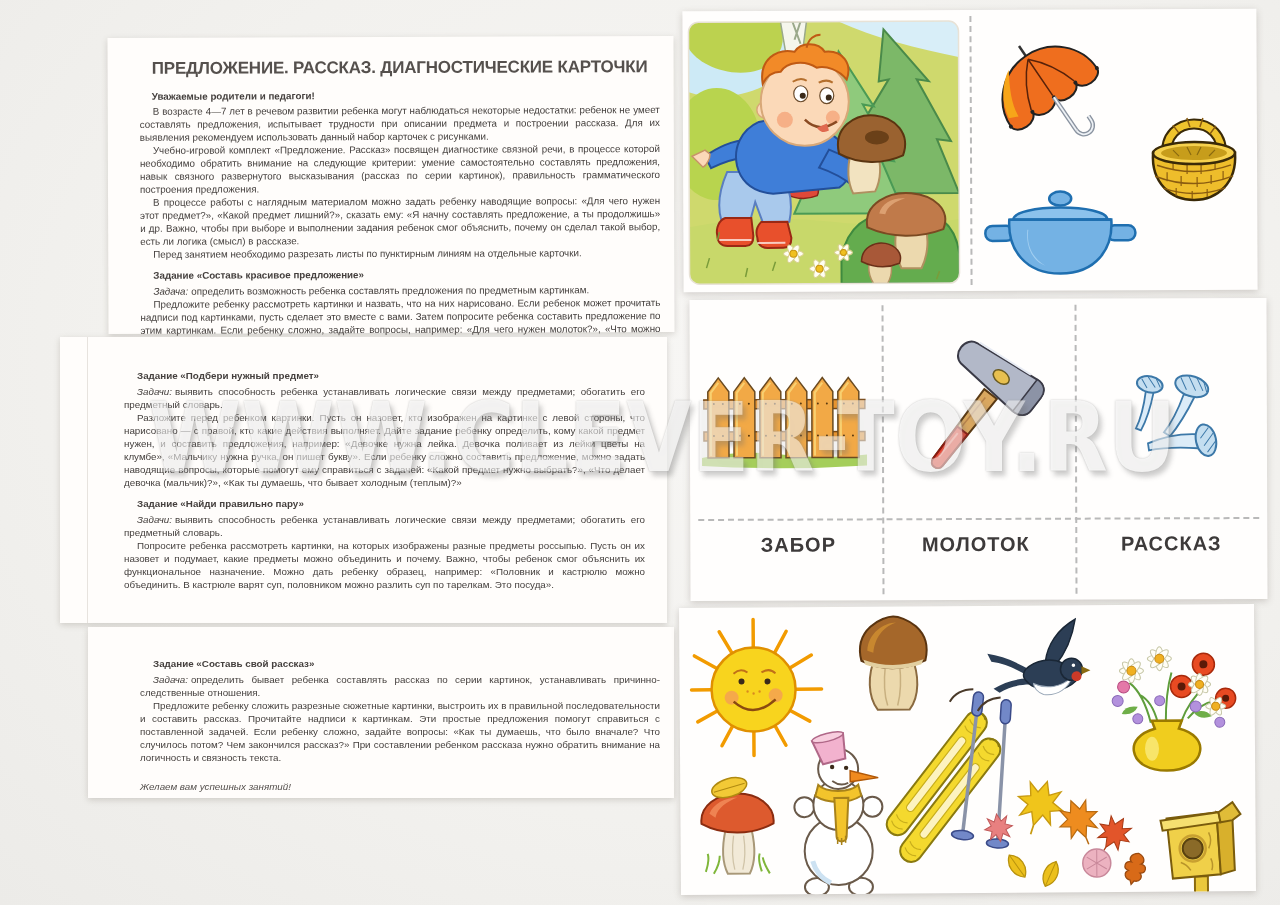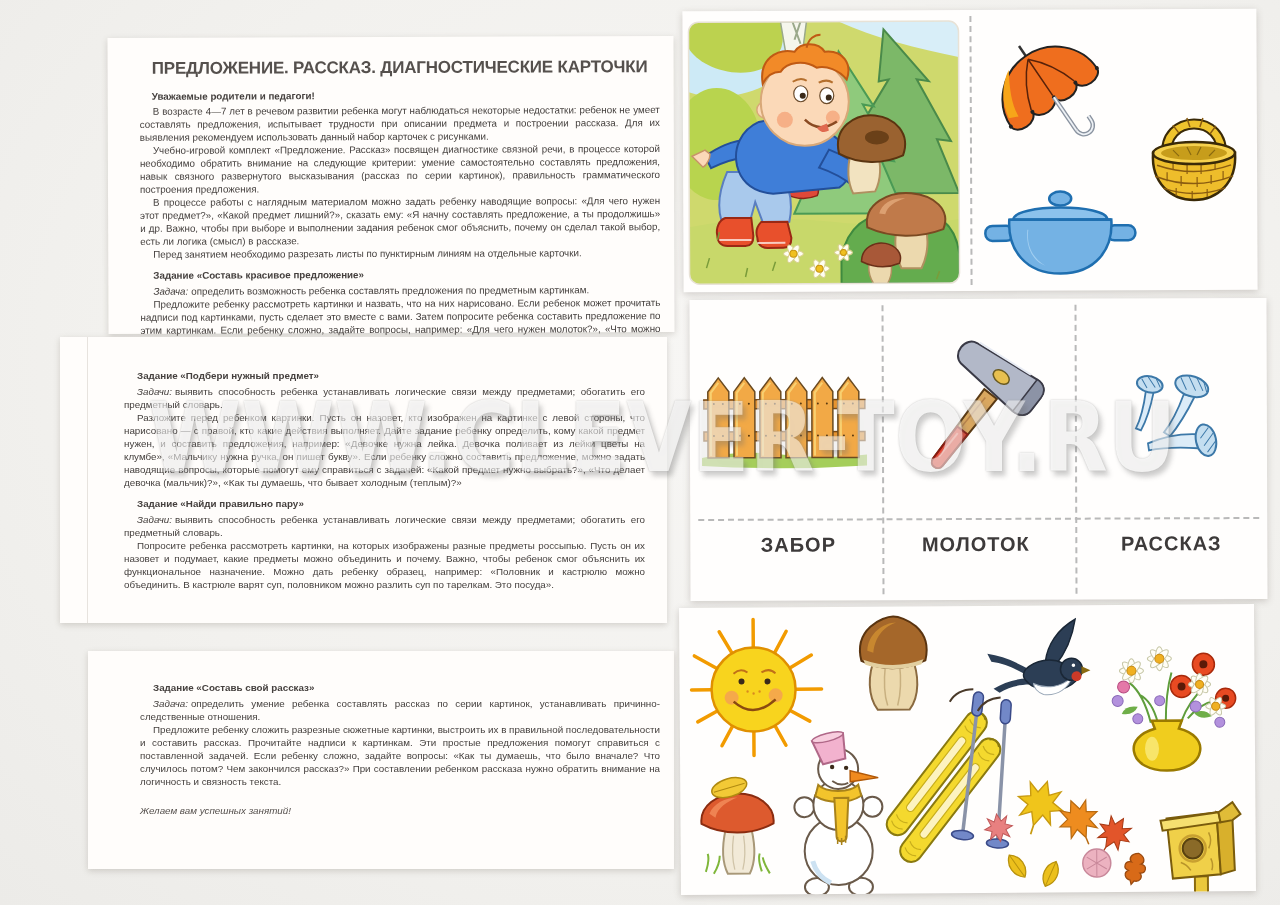--- a/index.html
+++ b/index.html
@@ -54,24 +54,24 @@
     <div class="inner" style="padding:32px 22px 0 64px;">
       <div class="head" style="margin-top:0;">Задание «Подбери нужный предмет»</div>
       <p class="p goal"><i>Задачи:</i><span>выявить способность ребенка устанавливать логические связи между предметами; обогатить его предметный словарь.</span></p>
       <p class="p">Разложите перед ребенком картинки. Пусть он назовет, кто изображен на картинке с левой стороны, что нарисовано — с правой, кто какие действия выполняет. Дайте задание ребенку определить, кому какой предмет нужен, и составить предложения, например: «Девочке нужна лейка. Девочка поливает из лейки цветы на клумбе», «Мальчику нужна ручка, он пишет букву». Если ребенку сложно составить предложение, можно задать наводящие вопросы, которые помогут ему справиться с задачей: «Какой предмет нужно выбрать?», «Что делает девочка (мальчик)?», «Как ты думаешь, что бывает холодным (теплым)?»</p>
       <div class="head">Задание «Найди правильно пару»</div>
       <p class="p goal"><i>Задачи:</i><span>выявить способность ребенка устанавливать логические связи между предметами; обогатить его предметный словарь.</span></p>
       <p class="p">Попросите ребенка рассмотреть картинки, на которых изображены разные предметы россыпью. Пусть он их назовет и подумает, какие предметы можно объединить и почему. Важно, чтобы ребенок смог объяснить их функциональное назначение. Можно дать ребенку образец, например: «Половник и кастрюлю можно объединить. В кастрюле варят суп, половником можно разлить суп по тарелкам. Это посуда».</p>
     </div>
   </div>
 
-  <div class="sheet" id="sheet3" style="left:88px;top:627px;width:586px;height:218px;margin-top:24px;">
+  <div class="sheet" id="sheet3" style="left:88px;top:627px;width:586px;height:171px;">
     <div class="inner" style="padding:30px 14px 0 52px;">
       <div class="head" style="margin-top:0;">Задание «Составь свой рассказ»</div>
-      <p class="p goal"><i>Задача:</i><span>определить умение ребенка составлять рассказ по серии картинок, устанавливать причинно-следственные отношения.</span></p>
+      <p class="p goal"><i>Задача:</i><span>определить бывает ребенка составлять рассказ по серии картинок, устанавливать причинно-следственные отношения.</span></p>
       <p class="p">Предложите ребенку сложить разрезные сюжетные картинки, выстроить их в правильной последовательности и составить рассказ. Прочитайте надписи к картинкам. Эти простые предложения помогут справиться с поставленной задачей. Если ребенку сложно, задайте вопросы: «Как ты думаешь, что было вначале? Что случилось потом? Чем закончился рассказ?» При составлении ребенком рассказа нужно обратить внимание на логичность и связность текста.</p>
       <div class="closing">Желаем вам успешных занятий!</div>
     </div>
   </div>
 
   <div class="card" style="left:683px;top:10px;width:574px;height:281px;transform:rotate(-.25deg);">
 
     <div class="art" style="left:6px;top:11px;width:270px;height:262px;">
       <svg viewBox="0 0 270 262">
         <defs>

